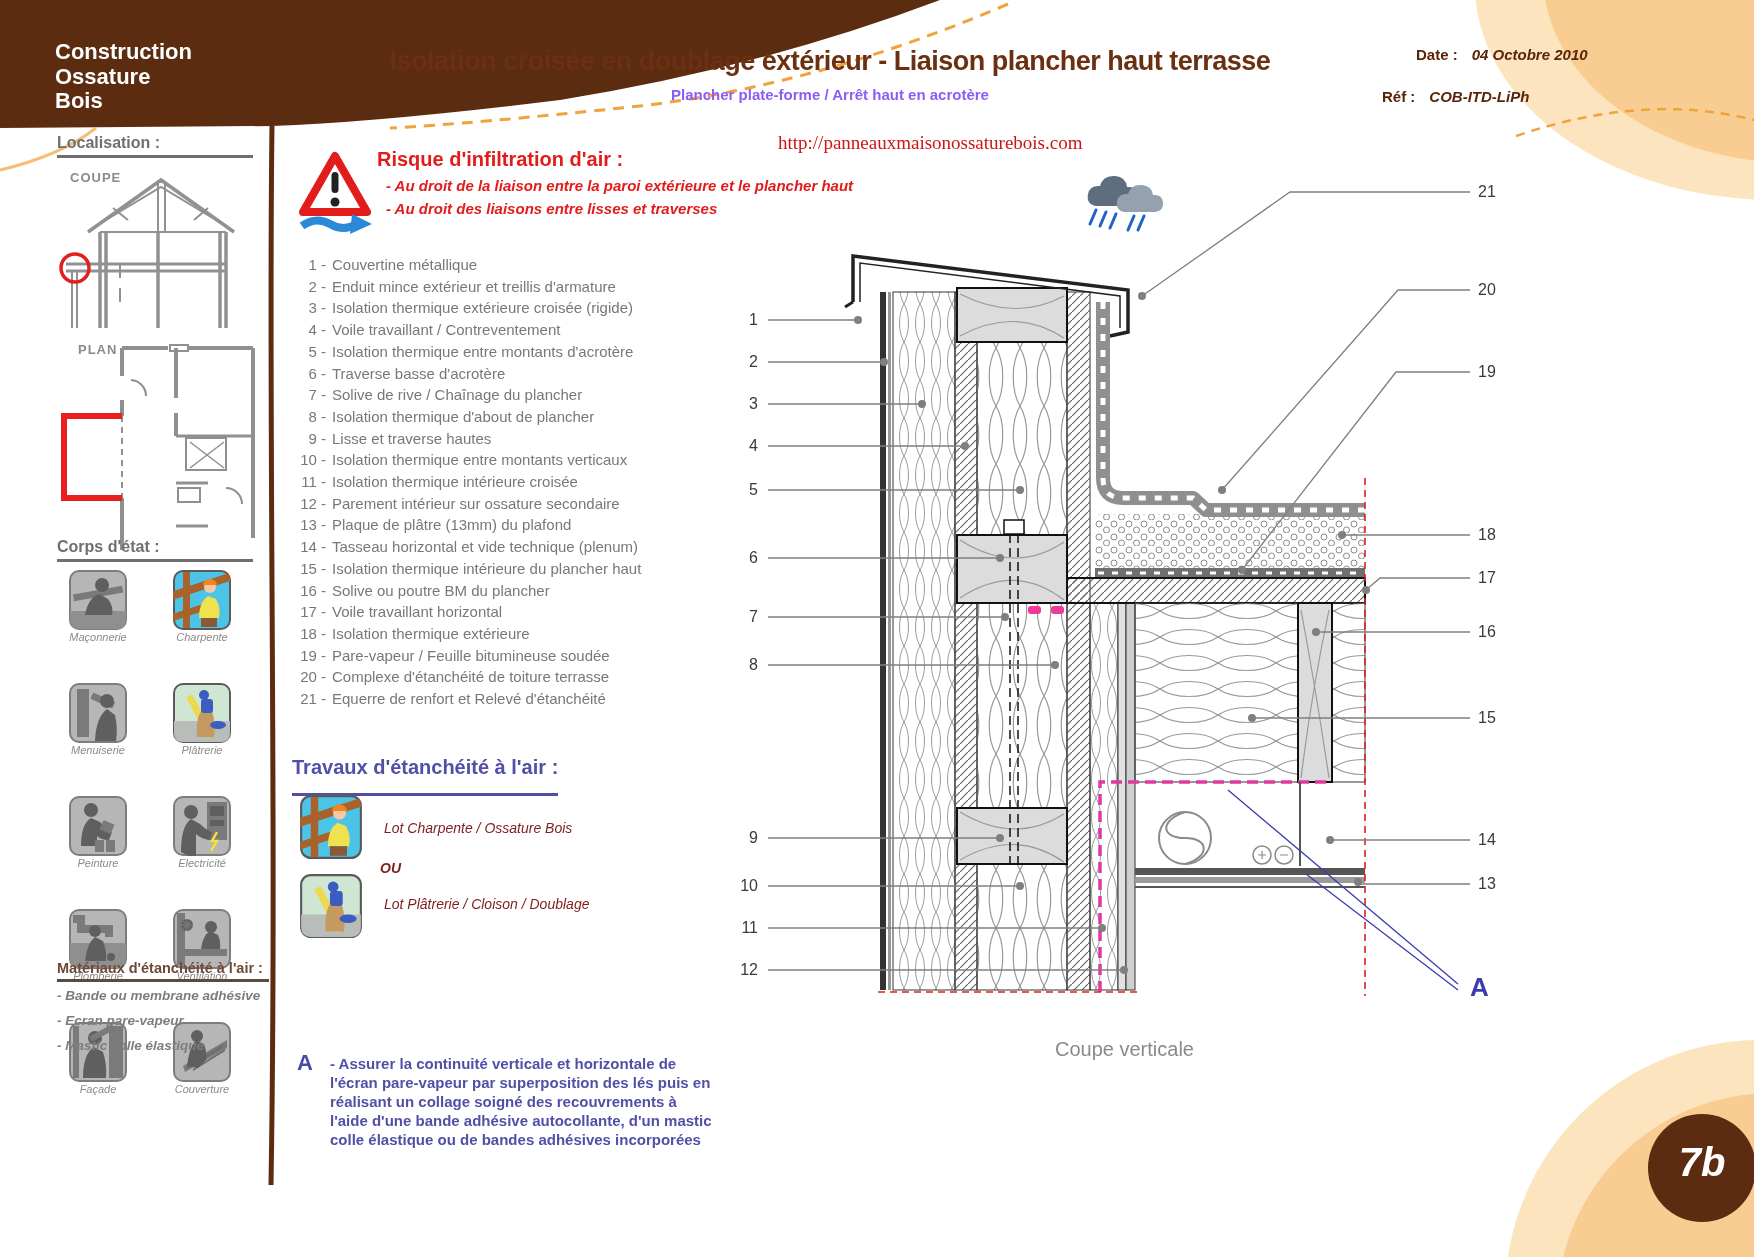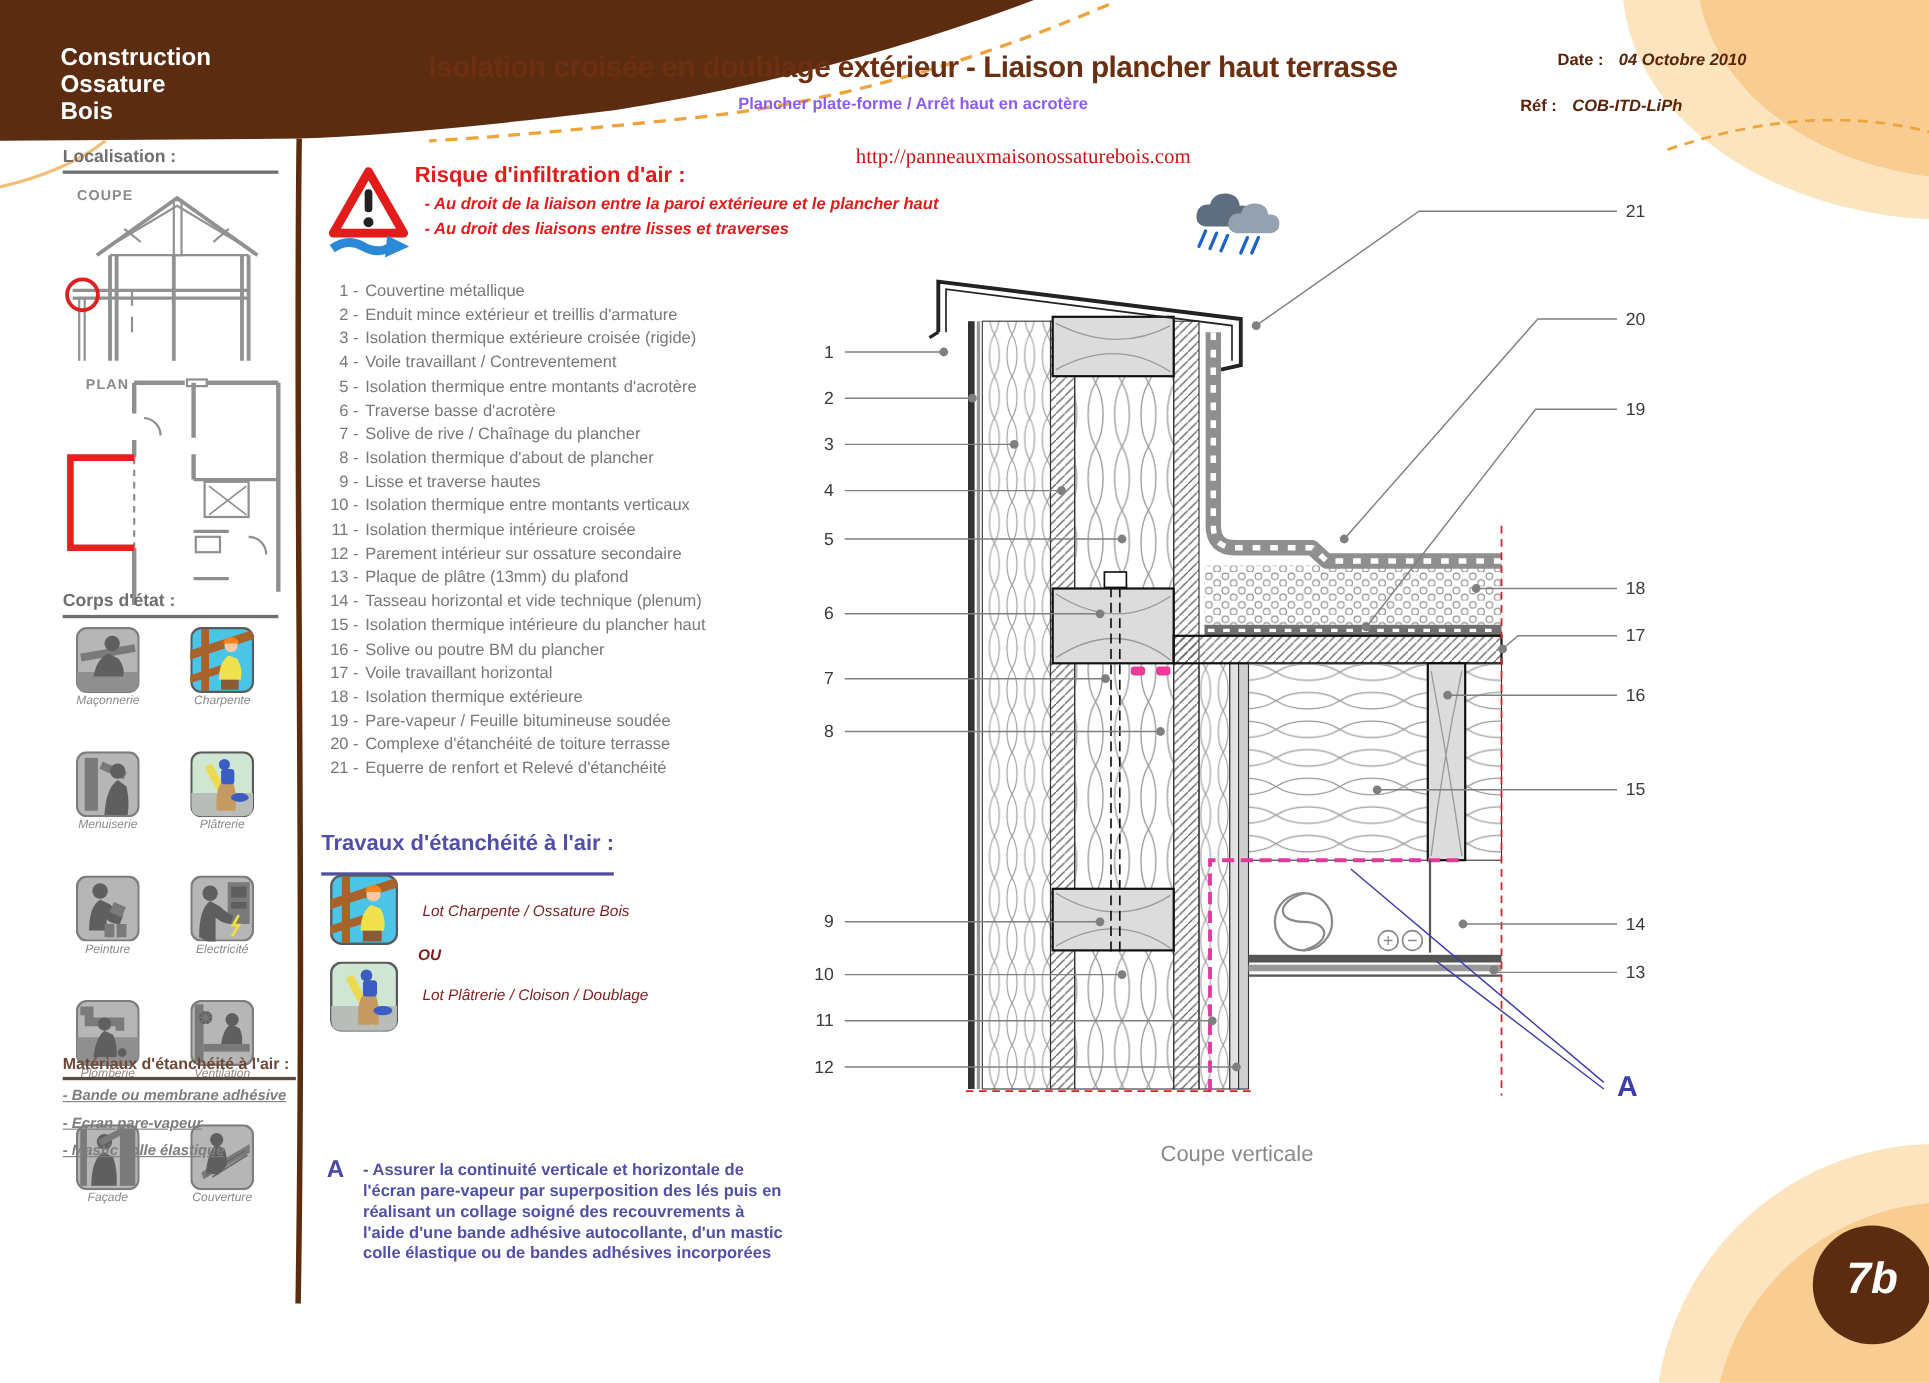--- a/index.html
+++ b/index.html
@@ -46,21 +46,21 @@
   .cyan-p .helmet{fill:#f5831e;}
   .cyan-p .body{fill:#efe24e;}
   .cyan-p .legs{fill:#8a5a36;}
   .plat-p .bg{fill:#cfe6d2;stroke:#5a5a5a;stroke-width:2;}
   .plat-p .floor{fill:#b9bdb9;}
   .plat-p .plank{fill:#ecd94e;}
   .plat-p .body{fill:#c59a62;}
   .plat-p .pack{fill:#3b5cc0;}
   .mat-list{left:57px;top:988px;width:218px;color:#7d7d7d;font-size:13.5px;font-style:italic;
             font-weight:bold;}
-  .mat-list div{margin-bottom:8px;white-space:pre-line;line-height:1.25;text-decoration:underline;}
+  .mat-list div{margin-bottom:8px;white-space:pre-line;line-height:1.25;}
   
   .warn-title{left:377px;top:148px;font-size:20px;font-weight:bold;color:#e21b1b;}
   .warn-line{left:386px;top:177px;font-size:15px;font-weight:bold;font-style:italic;color:#e21b1b;}
   .warn-line2{top:200px;}
   .legend{left:292px;top:254px;width:352px;}
   .legend .li{display:flex;line-height:21.7px;font-size:15px;color:#787878;}
   .legend .num{width:34px;text-align:right;flex:none;margin-right:6px;}
   .trav-head{left:292px;top:756px;font-size:20px;font-weight:bold;color:#514fa6;
              border-bottom:3px solid #514fa6;padding-bottom:14px;}
   .lot-label{font-size:14px;font-style:italic;color:#7f1d1d;}

